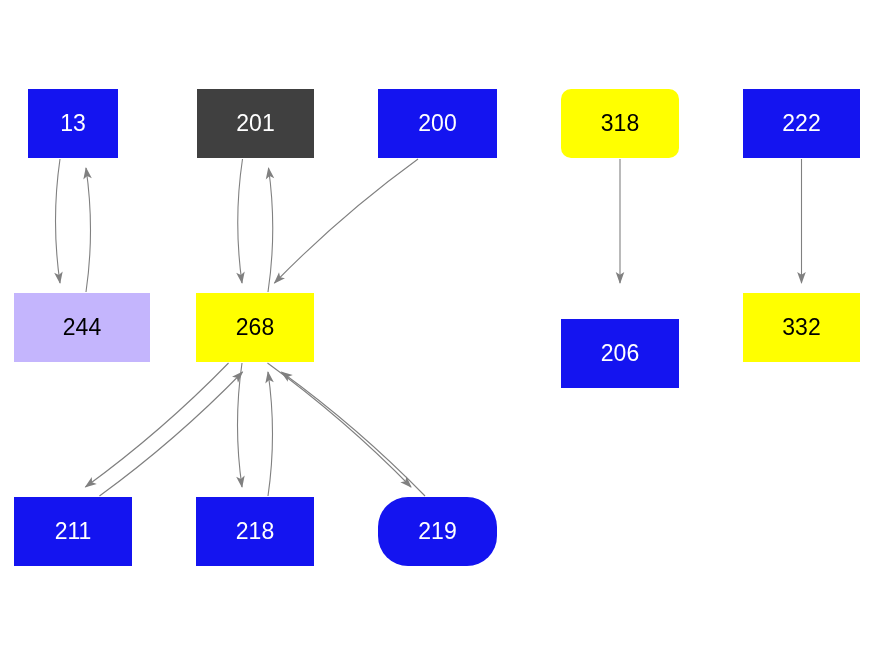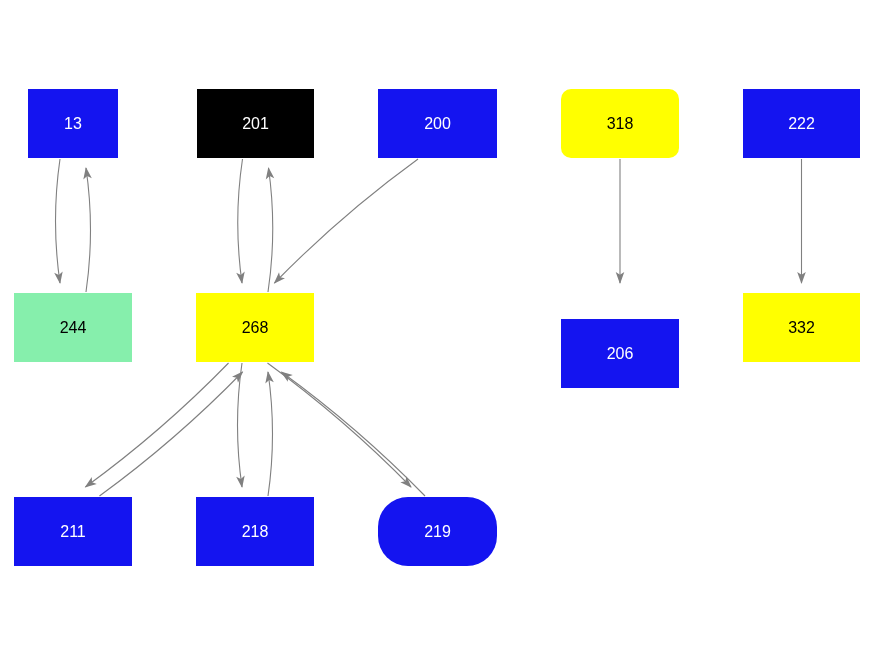--- a/index.html
+++ b/index.html
@@ -22,21 +22,21 @@
     width: 875px;
     height: 656px;
     pointer-events: none;
   }
   .node {
     position: absolute;
     box-sizing: border-box;
     display: flex;
     align-items: center;
     justify-content: center;
-    font-size: 16px;
+    font-size: 23px;
     line-height: 1;
     letter-spacing: 0px;
     z-index: 2;
   }
   .node-label {
     display: block;
   }
 </style>
 </head>
 <body>
@@ -64,33 +64,33 @@
         <path d="M268,496 Q277,434 268,372" marker-end="url(#ah)" stroke="#808080" stroke-width="1.1" fill="none"></path>
         <path d="M267.47,363 Q344.4793542225308,418.9457573210764 411.03,487" marker-end="url(#ah)" stroke="#808080" stroke-width="1.1" fill="none"></path>
         <path d="M425.03,496 Q358.4793542225308,427.9457573210764 281.47,372" marker-end="url(#ah)" stroke="#808080" stroke-width="1.1" fill="none"></path>
       </g>
   </svg>
 
   <div id="nodes-group">
       <div class="node" style="left: 28px; top: 89px; width: 90px; height: 69px; background: rgb(20, 20, 240); color: rgb(255, 255, 255);">
         <span class="node-label">13</span>
       </div>
-      <div class="node" style="left: 197px; top: 89px; width: 117px; height: 69px; background: #000000; color: rgb(255, 255, 255);">
+      <div class="node" style="left: 197px; top: 89px; width: 117px; height: 69px; background: #404040; color: rgb(255, 255, 255);">
         <span class="node-label">201</span>
       </div>
       <div class="node" style="left: 378px; top: 89px; width: 119px; height: 69px; background: rgb(20, 20, 240); color: rgb(255, 255, 255);">
         <span class="node-label">200</span>
       </div>
       <div class="node" style="left: 561px; top: 89px; width: 118px; height: 69px; background: rgb(255, 255, 0); color: rgb(0, 0, 0); border-radius: 10px;">
         <span class="node-label">318</span>
       </div>
       <div class="node" style="left: 743px; top: 89px; width: 117px; height: 69px; background: rgb(20, 20, 240); color: rgb(255, 255, 255);">
         <span class="node-label">222</span>
       </div>
-      <div class="node" style="left: 14px; top: 293px; width: 118px; height: 69px; background: #86efac; color: rgb(0, 0, 0);">
+      <div class="node" style="left: 14px; top: 293px; width: 136px; height: 69px; background: #c4b5fd; color: rgb(0, 0, 0);">
         <span class="node-label">244</span>
       </div>
       <div class="node" style="left: 196px; top: 293px; width: 118px; height: 69px; background: rgb(255, 255, 0); color: rgb(0, 0, 0);">
         <span class="node-label">268</span>
       </div>
       <div class="node" style="left: 561px; top: 293px; width: 118px; height: 69px; background: rgb(20, 20, 240); color: rgb(255, 255, 255); margin-top: 26px;">
         <span class="node-label">206</span>
       </div>
       <div class="node" style="left: 743px; top: 293px; width: 117px; height: 69px; background: rgb(255, 255, 0); color: rgb(0, 0, 0); align-items: center;">
         <span class="node-label">332</span>

